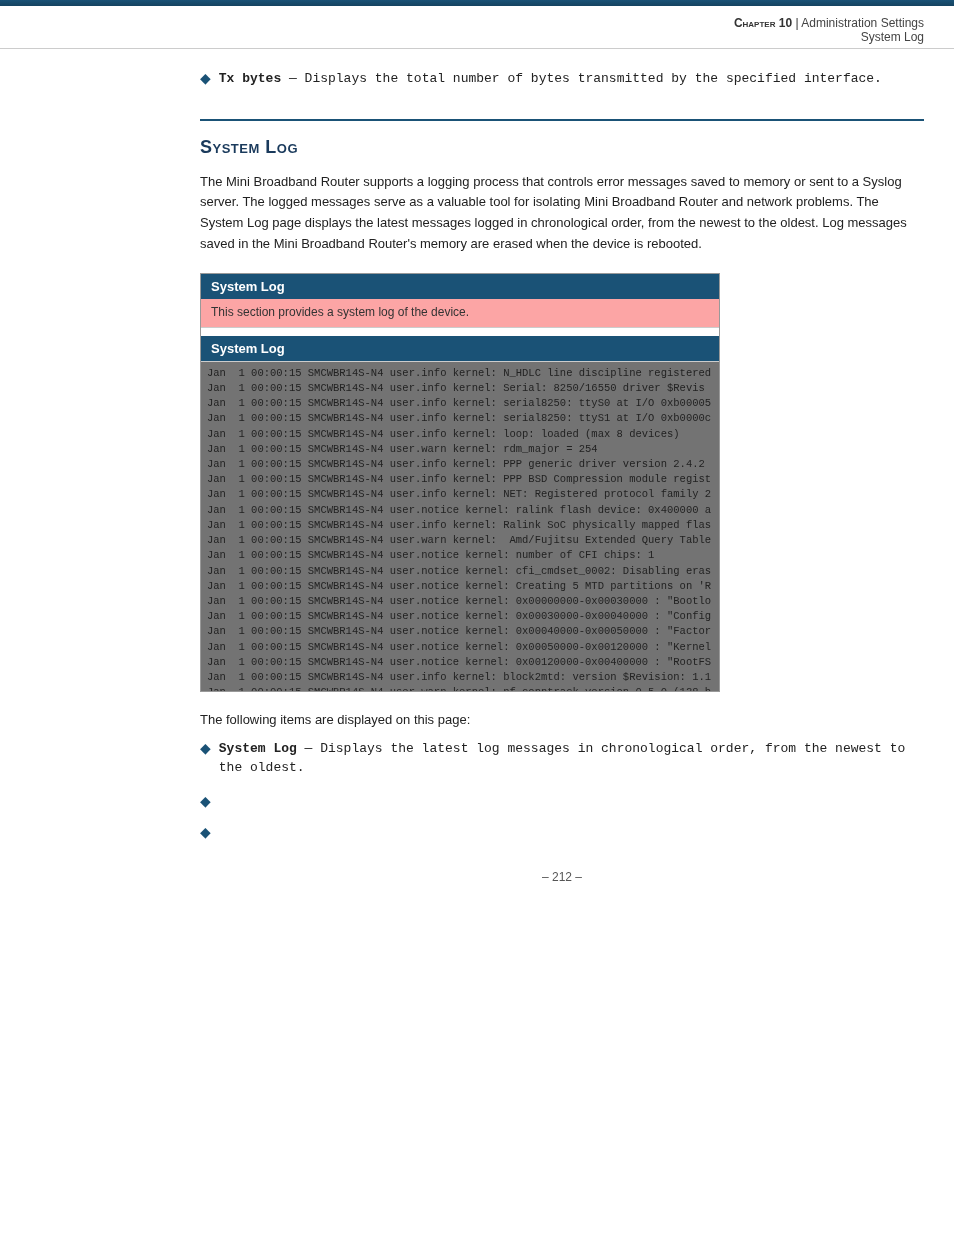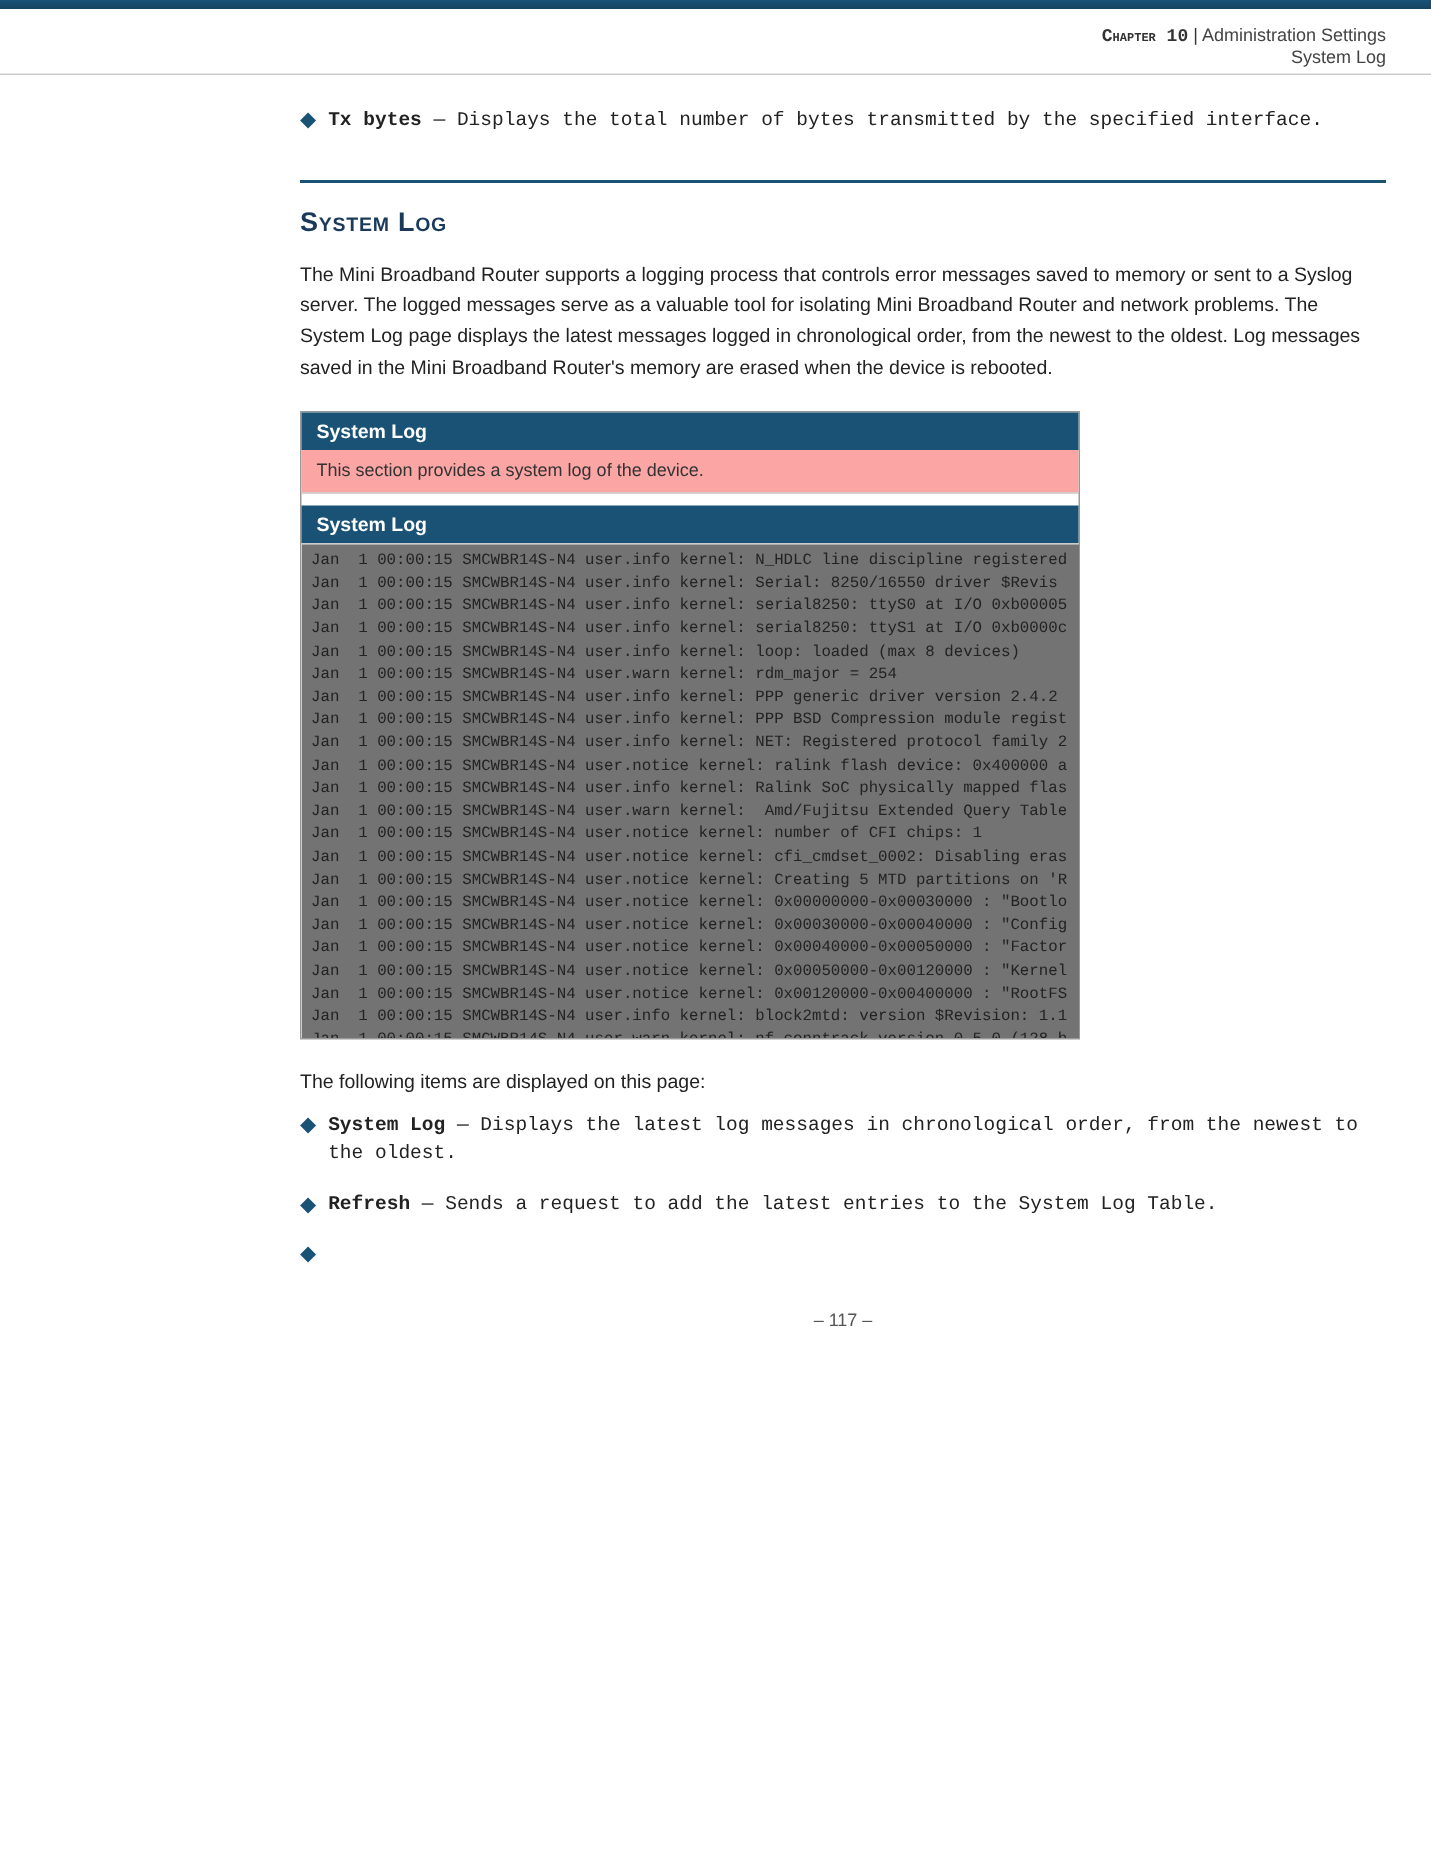--- a/index.html
+++ b/index.html
@@ -22,21 +22,20 @@
     .chapter-header {
       text-align: right;
       padding: 10px 30px 4px 30px;
       border-bottom: 1px solid #ccc;
       font-size: 12px;
       color: #333;
     }
     .chapter-header .chapter-num {
       font-variant: small-caps;
       font-weight: bold;
-      font-family: Liberation Mono, monospace;
     }
     .chapter-header .chapter-title {
       color: #444;
     }
     .chapter-header .page-subtitle {
       color: #444;
     }
 
     
     .content {
@@ -228,22 +227,21 @@
 
   <div class="following-text">The following items are displayed on this page:</div>
 
   <div id="bullet-items-container">
       <div class="bullet-item bullet-section">
         <span class="bullet-diamond">◆</span>
         <span class="bullet-text"><strong>System Log</strong><span> — </span><span>Displays the latest log messages in chronological order, from the newest to the oldest.</span></span>
       </div>
       <div class="bullet-item bullet-section">
         <span class="bullet-diamond">◆</span>
-        <span class="bullet-text"><strong>Refresh</strong><span> — </span><span>Sends a request to add the latest entries to the System Log Table.</span></span>
       </div>
       <div class="bullet-item bullet-section">
         <span class="bullet-diamond">◆</span>
       </div>
     </div>
 
-  <div class="page-number">– 117 –</div>
+  <div class="page-number">– 212 –</div>
 
 </div>
 
 </body></html>

